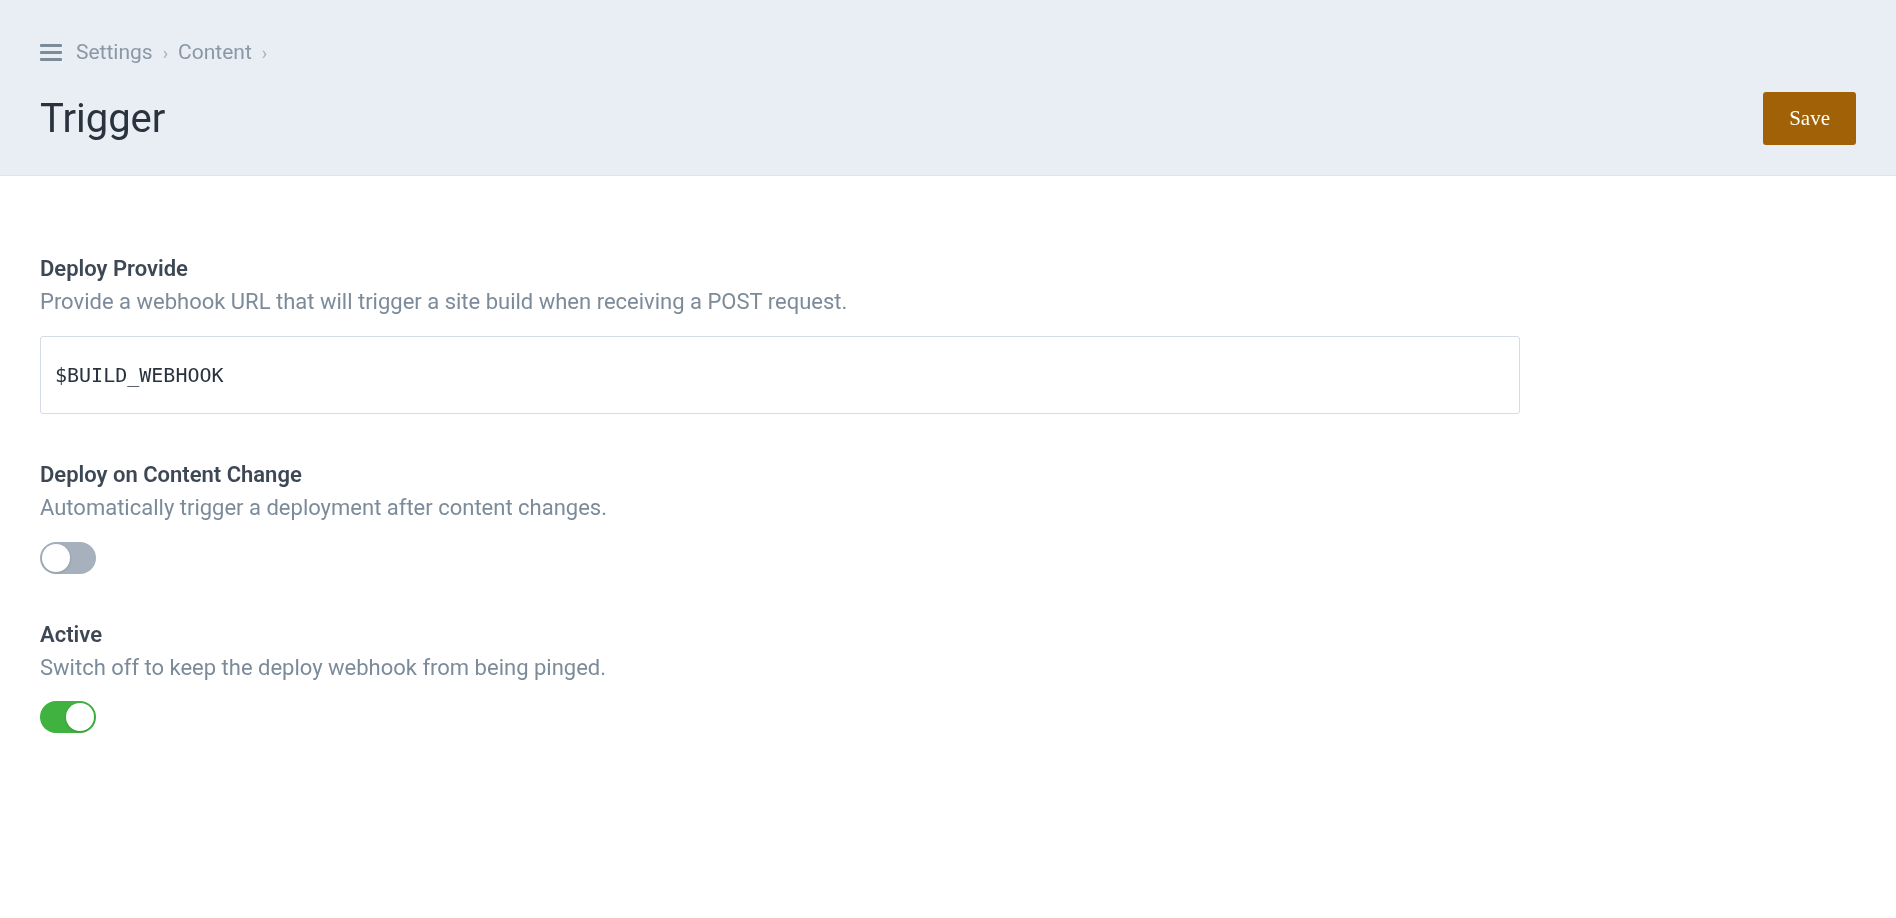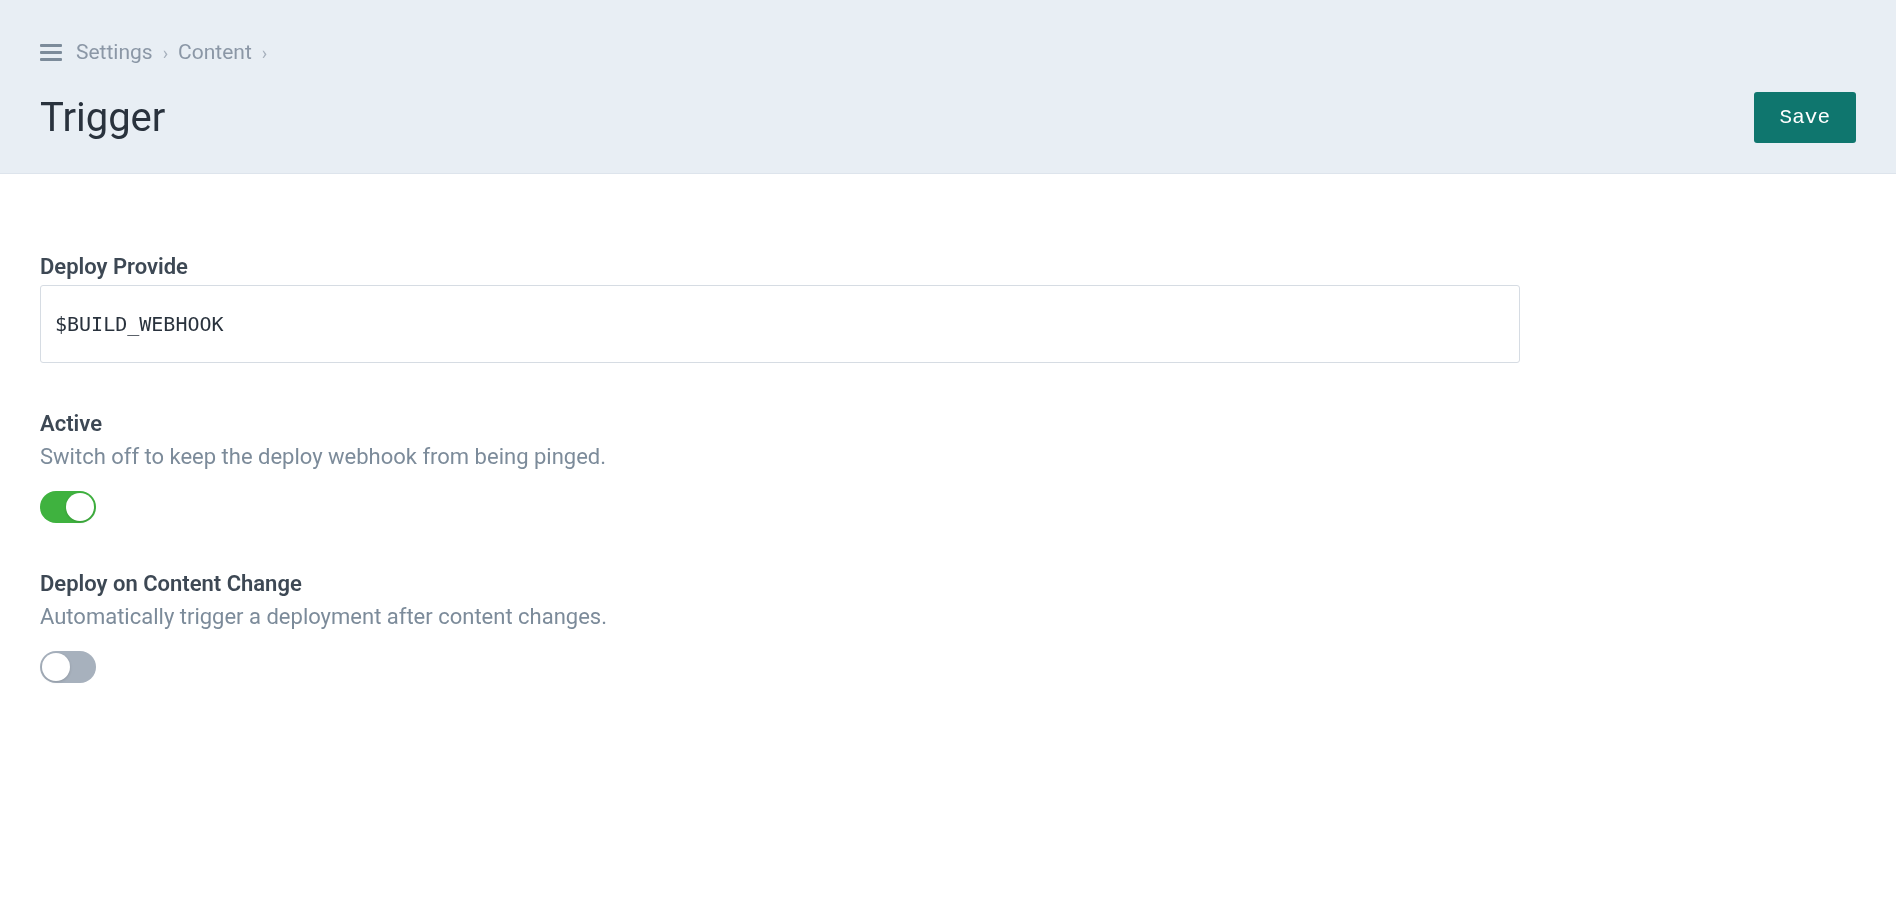--- a/index.html
+++ b/index.html
@@ -58,28 +58,28 @@
       display: flex;
       align-items: center;
       justify-content: space-between;
     }
     .page-title {
       font-size: 40px;
       font-weight: 400;
       color: #29323d;
     }
     .save-btn {
-      background: #0f766e;
+      background: #a16207;
       color: #ffffff;
       border: none;
       padding: 14px 26px;
       font-size: 21px;
       border-radius: 3px;
       cursor: pointer;
-      font-family: Liberation Mono, monospace;
+      font-family: Liberation Serif, serif;
     }
     .content {
       padding: 80px 40px 40px 40px;
       max-width: 1560px;
     }
     .field-group {
       margin-bottom: 48px;
     }
     .field-label {
       font-size: 22px;
@@ -154,32 +154,33 @@
   <div class="title-row">
     <h1 class="page-title">Trigger</h1>
     <button class="save-btn">Save</button>
   </div>
 </div>
 
 <div class="content">
 
   <div class="field-group">
     <div class="field-label">Deploy Provide</div>
+    <div class="field-desc">Provide a webhook URL that will trigger a site build when receiving a POST request.</div>
     <input type="text" class="text-input" value="$BUILD_WEBHOOK" style="">
+  </div>
+
+  <div class="field-group">
+    <div class="field-label">Deploy on Content Change</div>
+    <div class="field-desc">Automatically trigger a deployment after content changes.</div>
+    <div class="toggle off">
+      <div class="toggle-knob"></div>
+    </div>
   </div>
 
   <div class="field-group">
     <div class="field-label">Active</div>
     <div class="field-desc">Switch off to keep the deploy webhook from being pinged.</div>
     <div class="toggle on">
       <div class="toggle-knob"></div>
     </div>
   </div>
 
-  <div class="field-group">
-    <div class="field-label">Deploy on Content Change</div>
-    <div class="field-desc">Automatically trigger a deployment after content changes.</div>
-    <div class="toggle off">
-      <div class="toggle-knob"></div>
-    </div>
-  </div>
-
 </div>
 
 </body></html>

